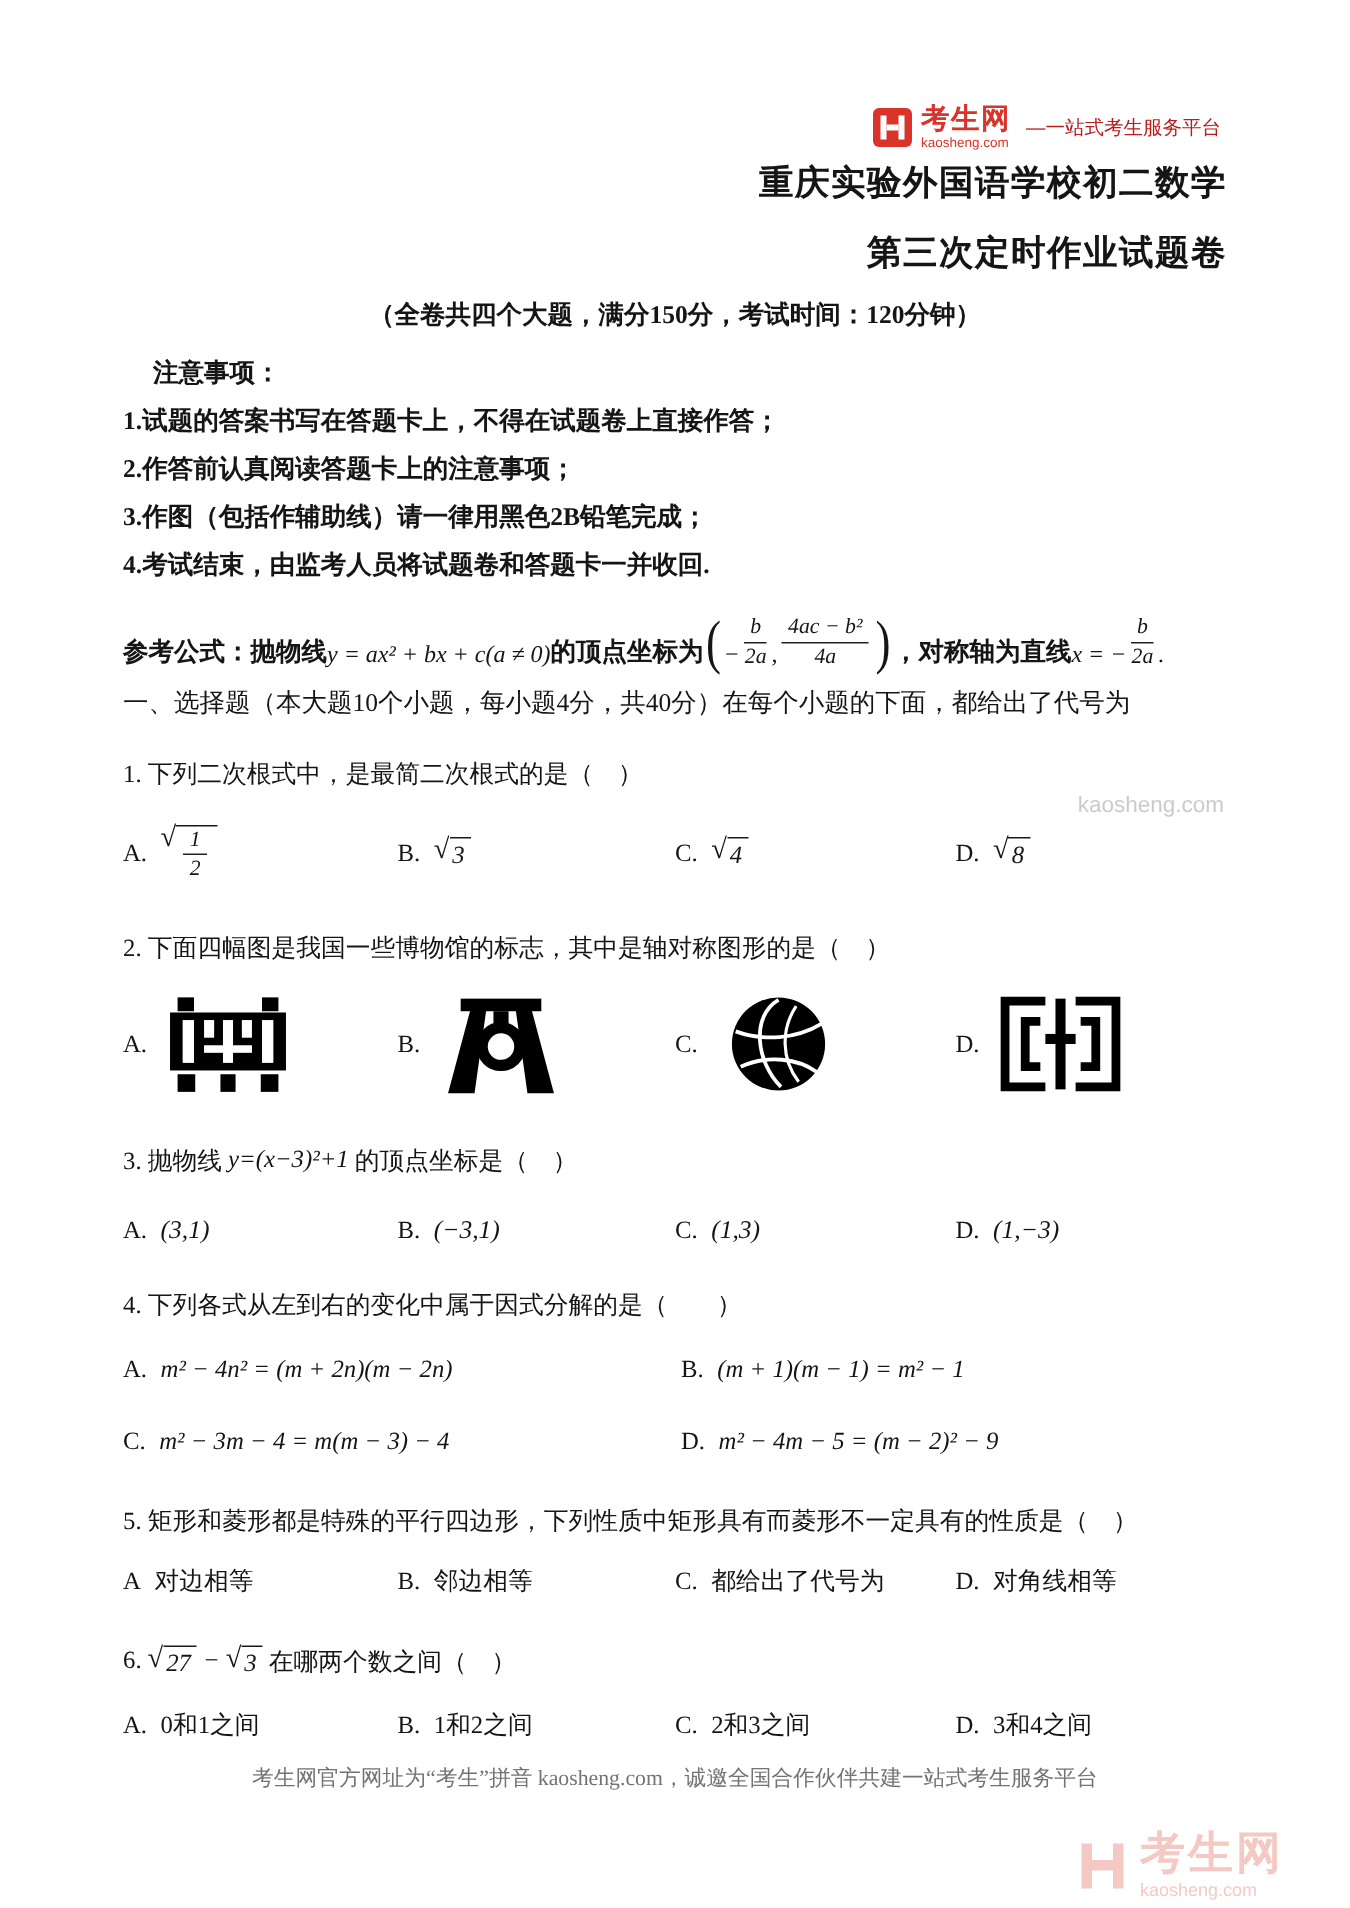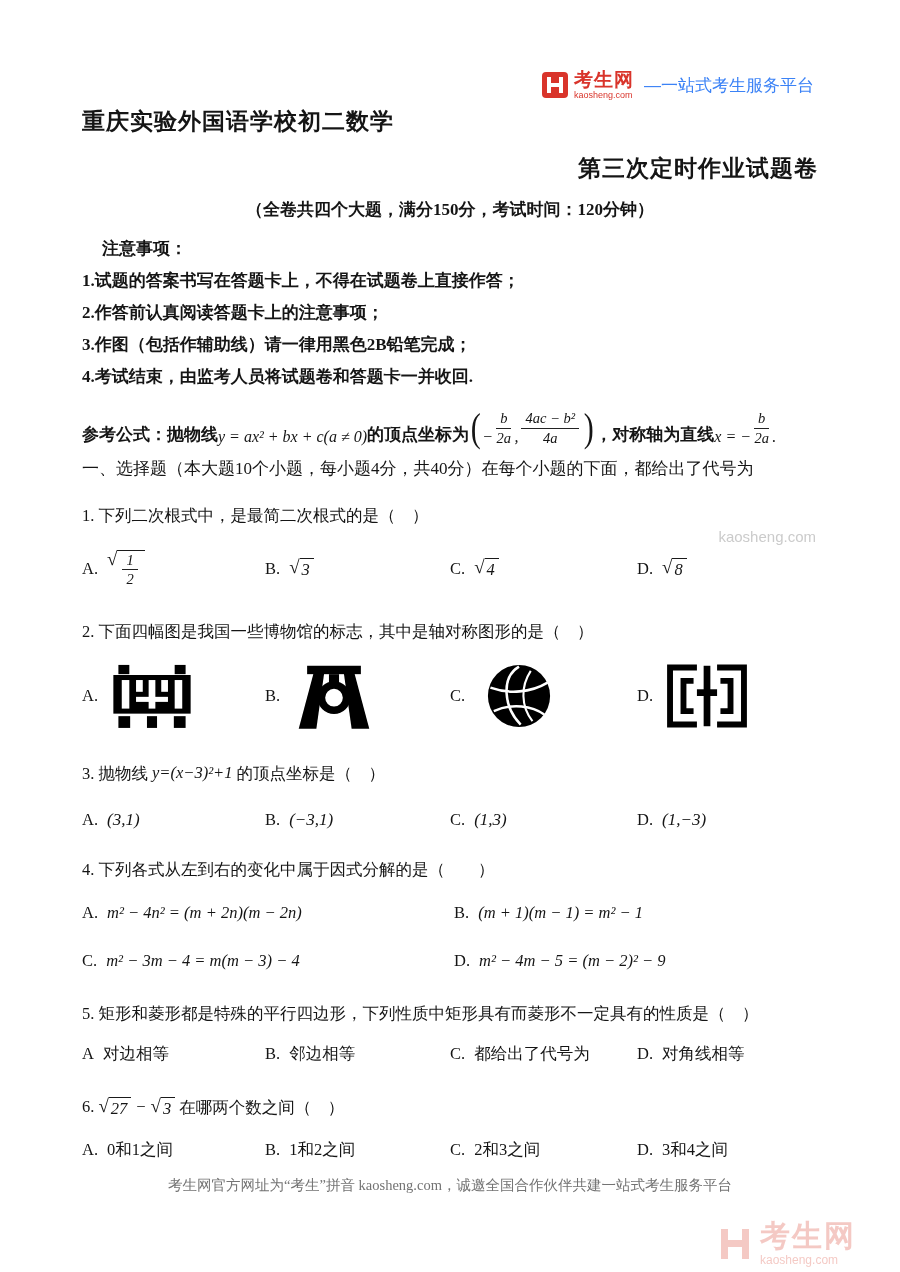--- a/index.html
+++ b/index.html
@@ -6,25 +6,25 @@
   html,body{margin:0;padding:0;background:#ffffff;}
   .page{width:900px;height:1272px;margin:0 auto;position:relative;background:#fff;
         font-family:"Liberation Serif","DejaVu Serif",serif;color:#151515;overflow:hidden;}
 
   
   .brand-header{position:absolute;top:70px;right:86px;display:flex;align-items:center;gap:6px;}
   .brand-icon svg{display:block;}
   .brand-text{display:flex;flex-direction:column;line-height:1;}
   .brand-name{color:#d9342b;font-weight:bold;font-size:19px;font-family:"Liberation Sans",sans-serif;letter-spacing:1px;}
   .brand-domain{color:#d9342b;font-size:9px;font-family:"Liberation Sans",sans-serif;margin-top:2px;}
-  .brand-tagline{color:#3b82f6;font-size:17px;margin-left:4px;font-family:"Liberation Sans",sans-serif;}
+  .brand-tagline{color:#b91c1c;font-size:13px;margin-left:4px;font-family:"Liberation Sans",sans-serif;}
 
   
   .content{padding:106px 82px 0;}
-  .title{margin:0;text-align:left;font-size:23px;font-weight:bold;letter-spacing:1px;}
+  .title{margin:0;text-align:right;font-size:23px;font-weight:bold;letter-spacing:1px;}
   .subtitle{margin:16px 0 0;text-align:right;font-size:23px;font-weight:bold;letter-spacing:1px;}
   .meta{margin-top:14px;text-align:center;font-size:17px;font-weight:bold;}
   .notice-heading{margin-top:16px;font-size:17px;font-weight:bold;margin-left:20px;}
   .notice-item{margin-top:9px;font-size:17px;font-weight:bold;}
 
   
   .formula-row{margin-top:22px;display:flex;align-items:flex-end;font-size:16px;white-space:nowrap;}
   .cn-bold{font-weight:bold;font-size:17px;font-style:normal;}
   .math{font-family:"Liberation Serif",serif;font-style:italic;}
   .frac{display:inline-flex;flex-direction:column;align-items:center;line-height:1.15;font-size:14.5px;margin:0 3px;vertical-align:middle;}

